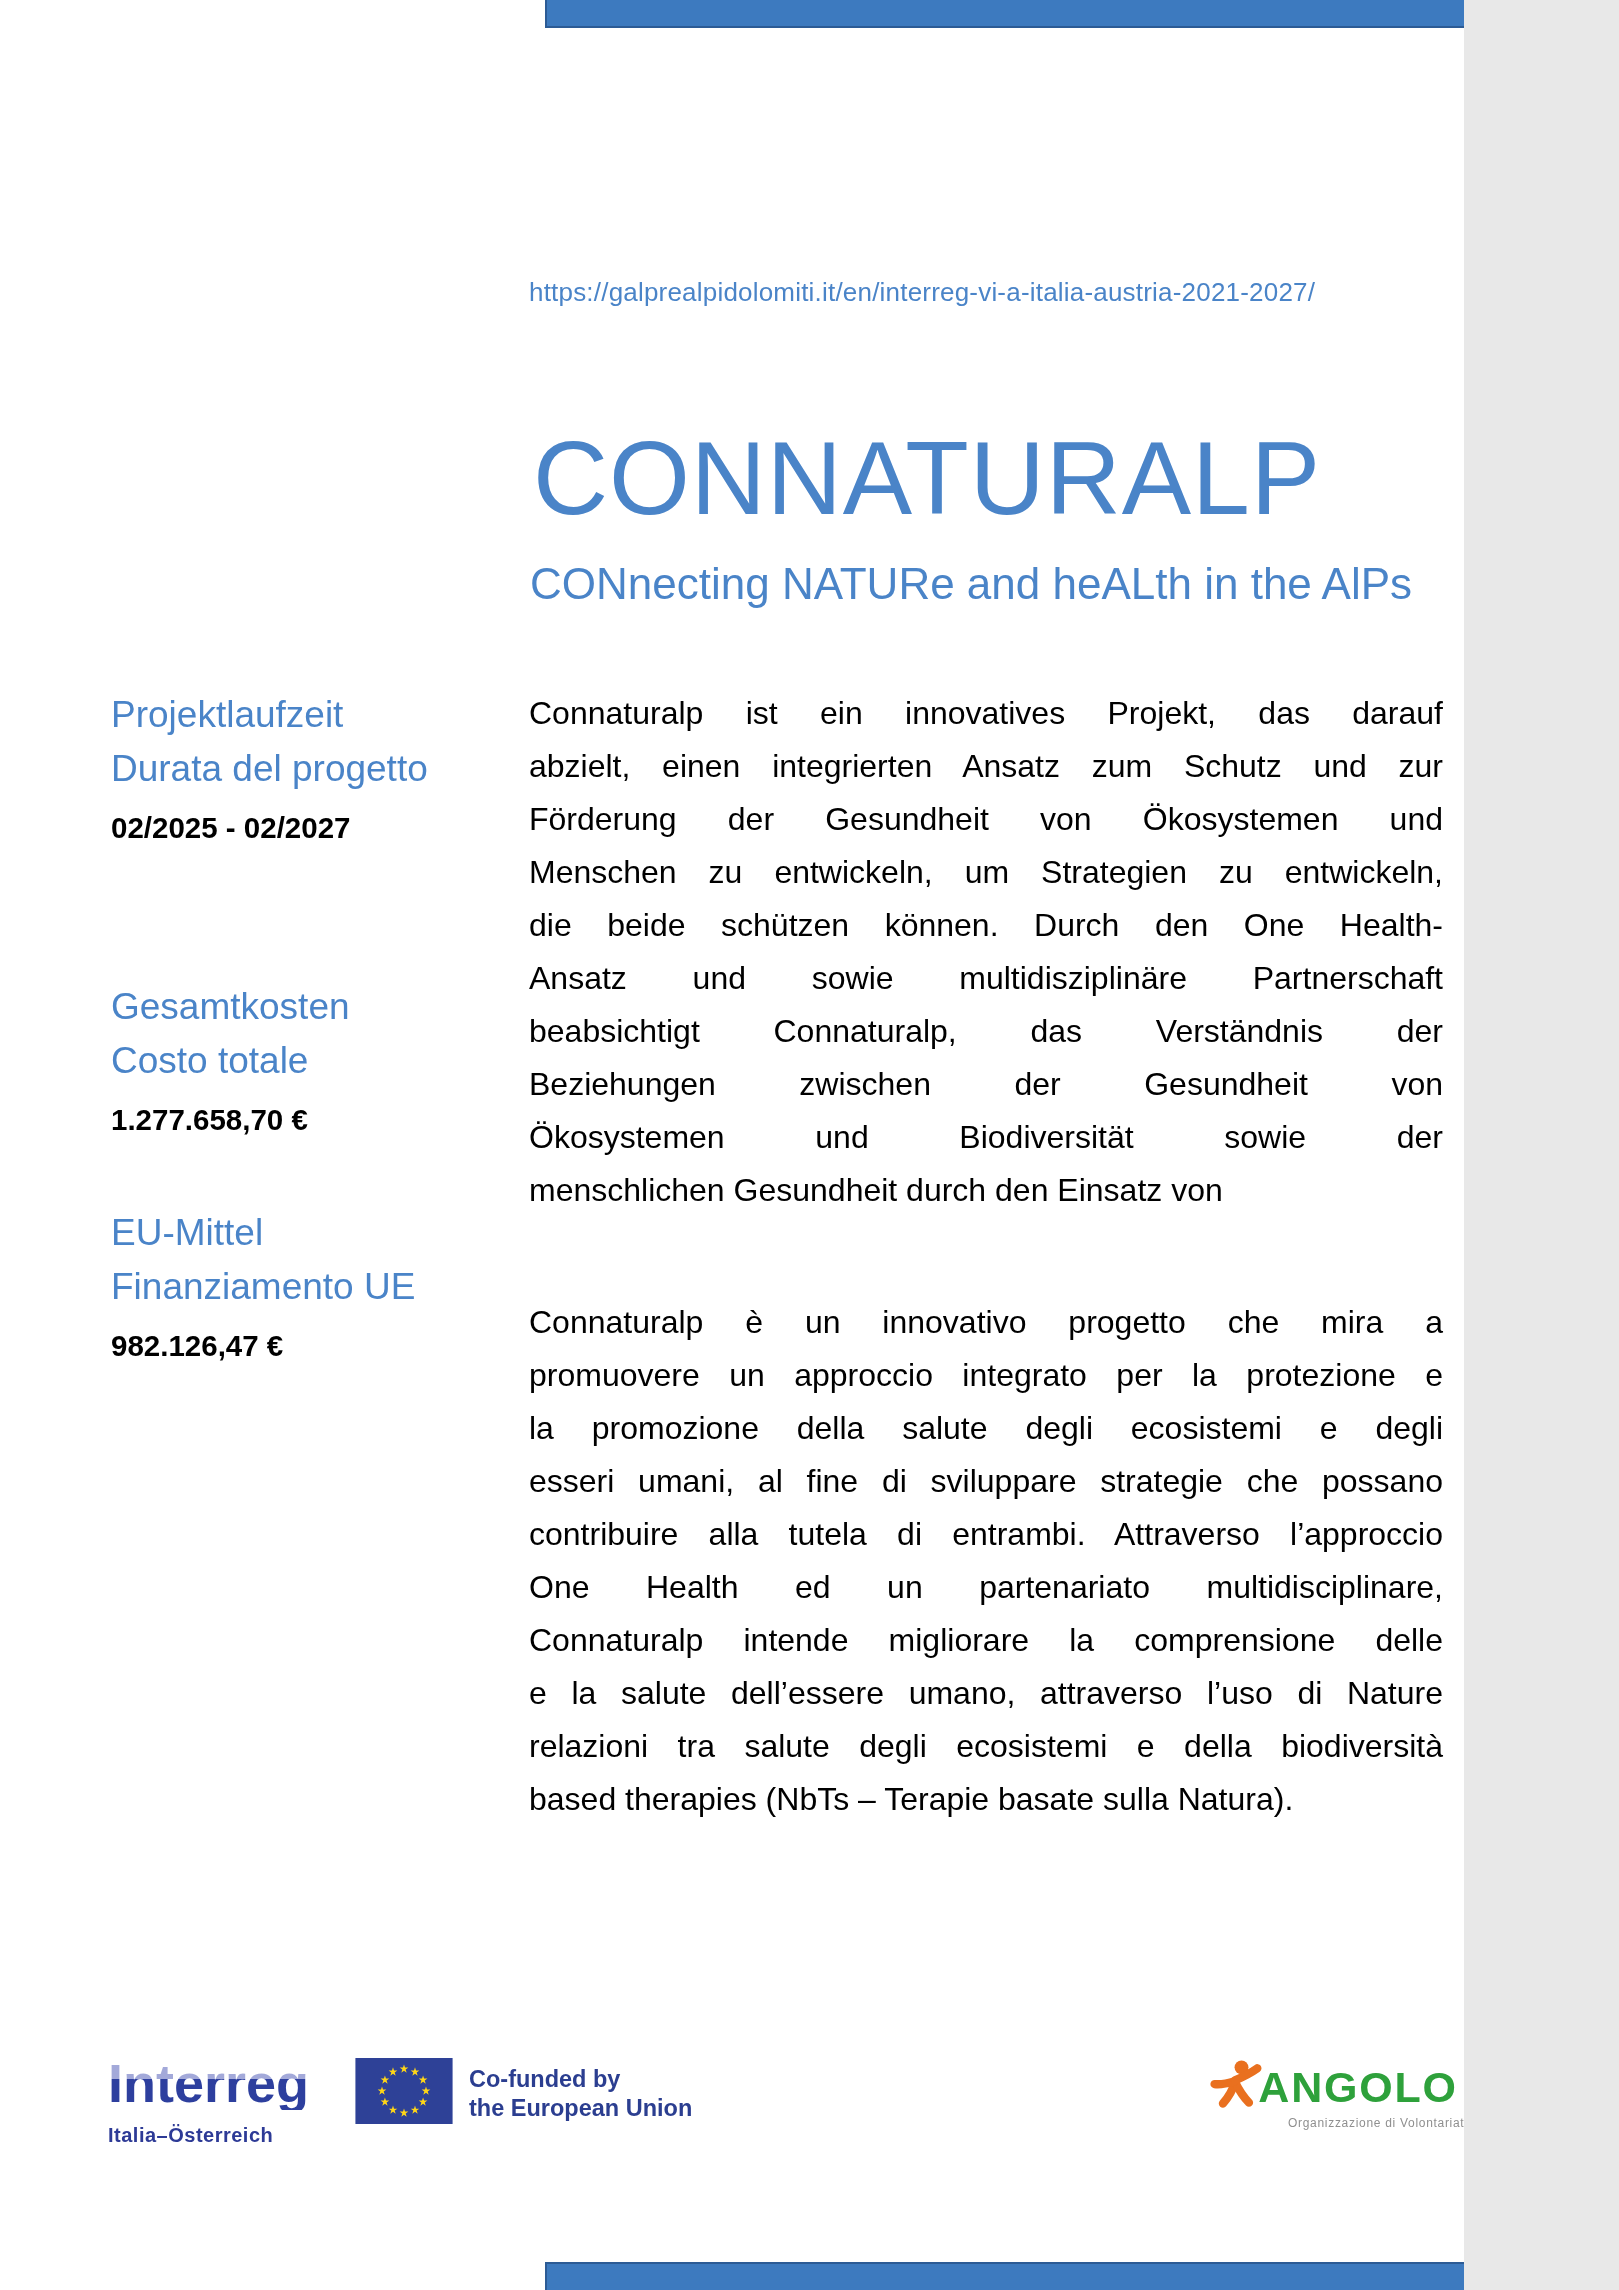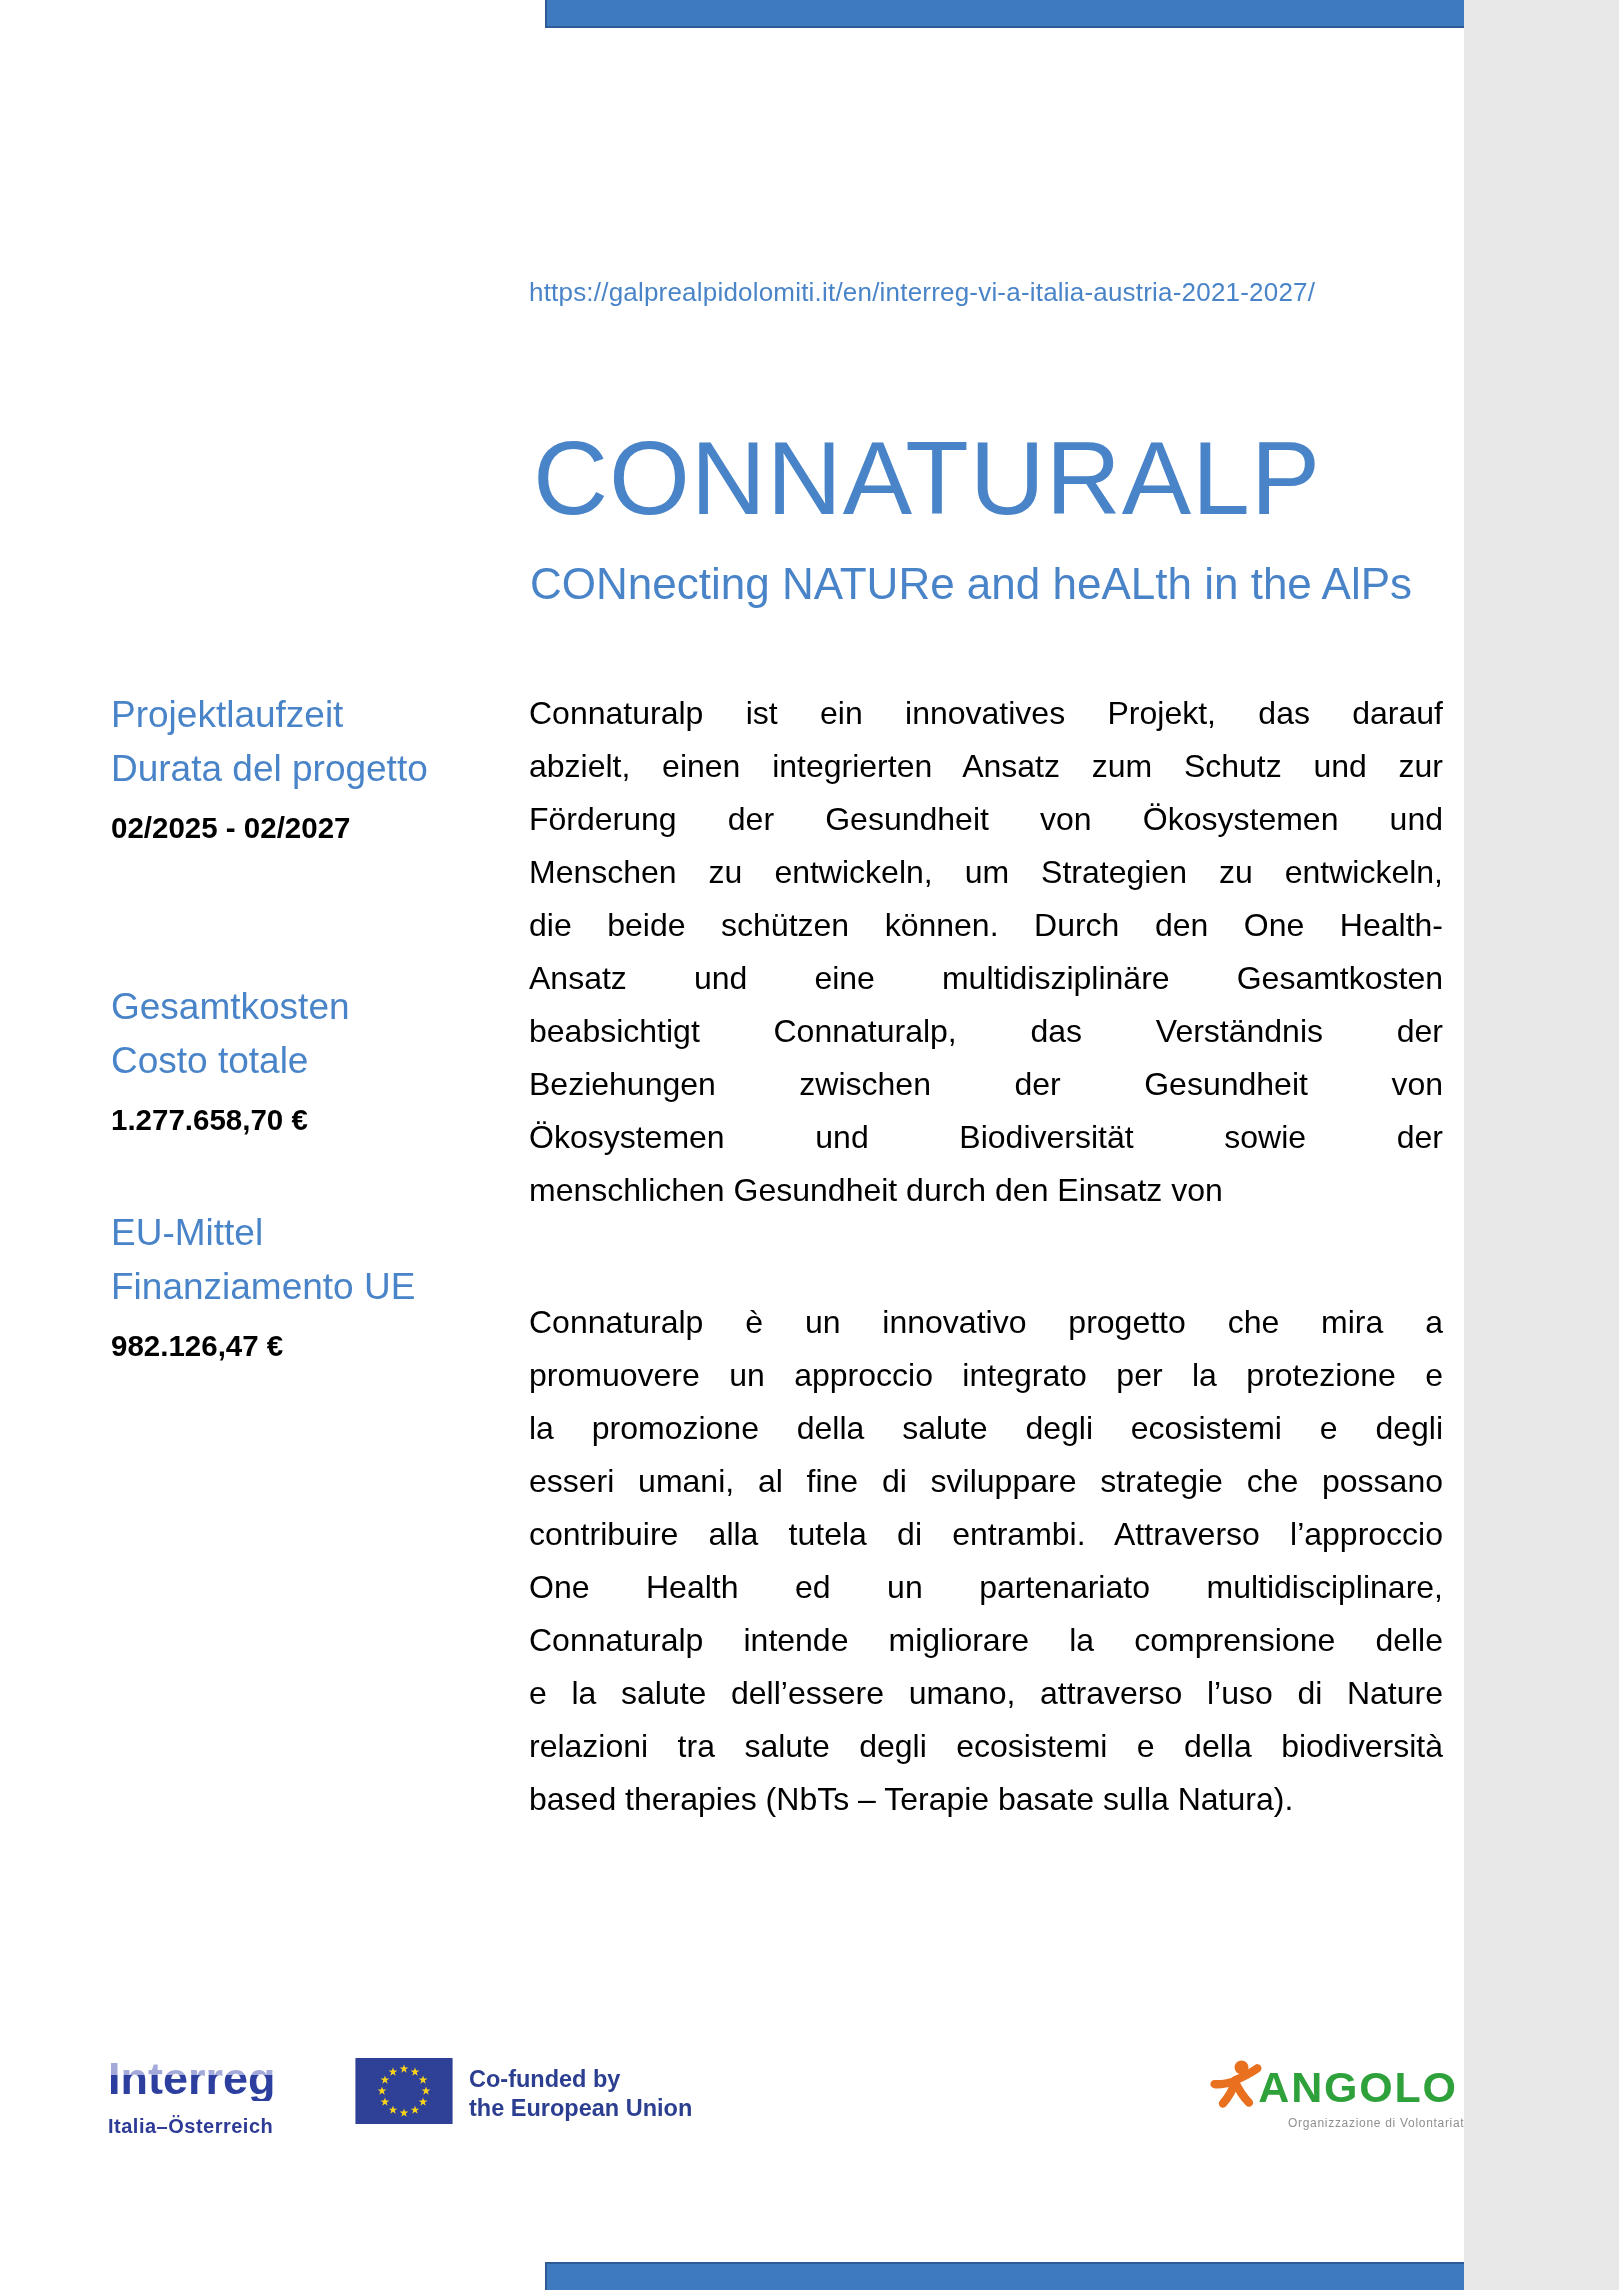--- a/index.html
+++ b/index.html
@@ -30,21 +30,21 @@
   .side-block .val{font-size:29.5px;line-height:35px;font-weight:bold;color:#000;margin-top:14px;}
   .blk1{top:688px;} .blk2{top:980px;} .blk3{top:1206px;}
   .para{position:absolute;left:529px;width:914px;font-size:32px;color:#000;}
   .para div{text-align:justify;text-align-last:justify;line-height:53px;white-space:normal;}
   .para div:last-child{text-align-last:left;}
   .para-de{top:687px;}
   .para-it{top:1296px;}
   .footer-item{position:absolute;}
   .interreg{left:108px;top:2056px;}
   .interreg .wordmark{
-    font-size:45px;font-weight:bold;line-height:1;letter-spacing:0px;
+    font-size:54px;font-weight:bold;line-height:1;letter-spacing:0px;
     color:#2d3f9e;
     background:linear-gradient(180deg,#a3a9d9 0%,#a3a9d9 42%,#2d3f9e 42%,#2d3f9e 100%);
     -webkit-background-clip:text;background-clip:text;
     -webkit-text-fill-color:transparent;
     display:inline-block;
     text-decoration:underline;
   }
   .interreg .program{
     font-size:20px;font-weight:bold;color:#2d3a96;margin-top:14px;letter-spacing:0.5px;
   }
@@ -93,21 +93,21 @@
     <div class="lbl">Finanziamento UE</div>
     <div class="val">982.126,47 €</div>
   </div>
 
   <div class="para para-de">
       <div>Connaturalp ist ein innovatives Projekt, das darauf</div>
       <div>abzielt, einen integrierten Ansatz zum Schutz und zur</div>
       <div>Förderung der Gesundheit von Ökosystemen und</div>
       <div>Menschen zu entwickeln, um Strategien zu entwickeln,</div>
       <div>die beide schützen können. Durch den One Health-</div>
-      <div>Ansatz und eine multidisziplinäre Gesamtkosten</div>
+      <div>Ansatz und sowie multidisziplinäre Partnerschaft</div>
       <div>beabsichtigt Connaturalp, das Verständnis der</div>
       <div>Beziehungen zwischen der Gesundheit von</div>
       <div>Ökosystemen und Biodiversität sowie der</div>
       <div>menschlichen Gesundheit durch den Einsatz von</div>
     </div>
   <div class="para para-it">
       <div>Connaturalp è un innovativo progetto che mira a</div>
       <div>promuovere un approccio integrato per la protezione e</div>
       <div>la promozione della salute degli ecosistemi e degli</div>
       <div>esseri umani, al fine di sviluppare strategie che possano</div>

